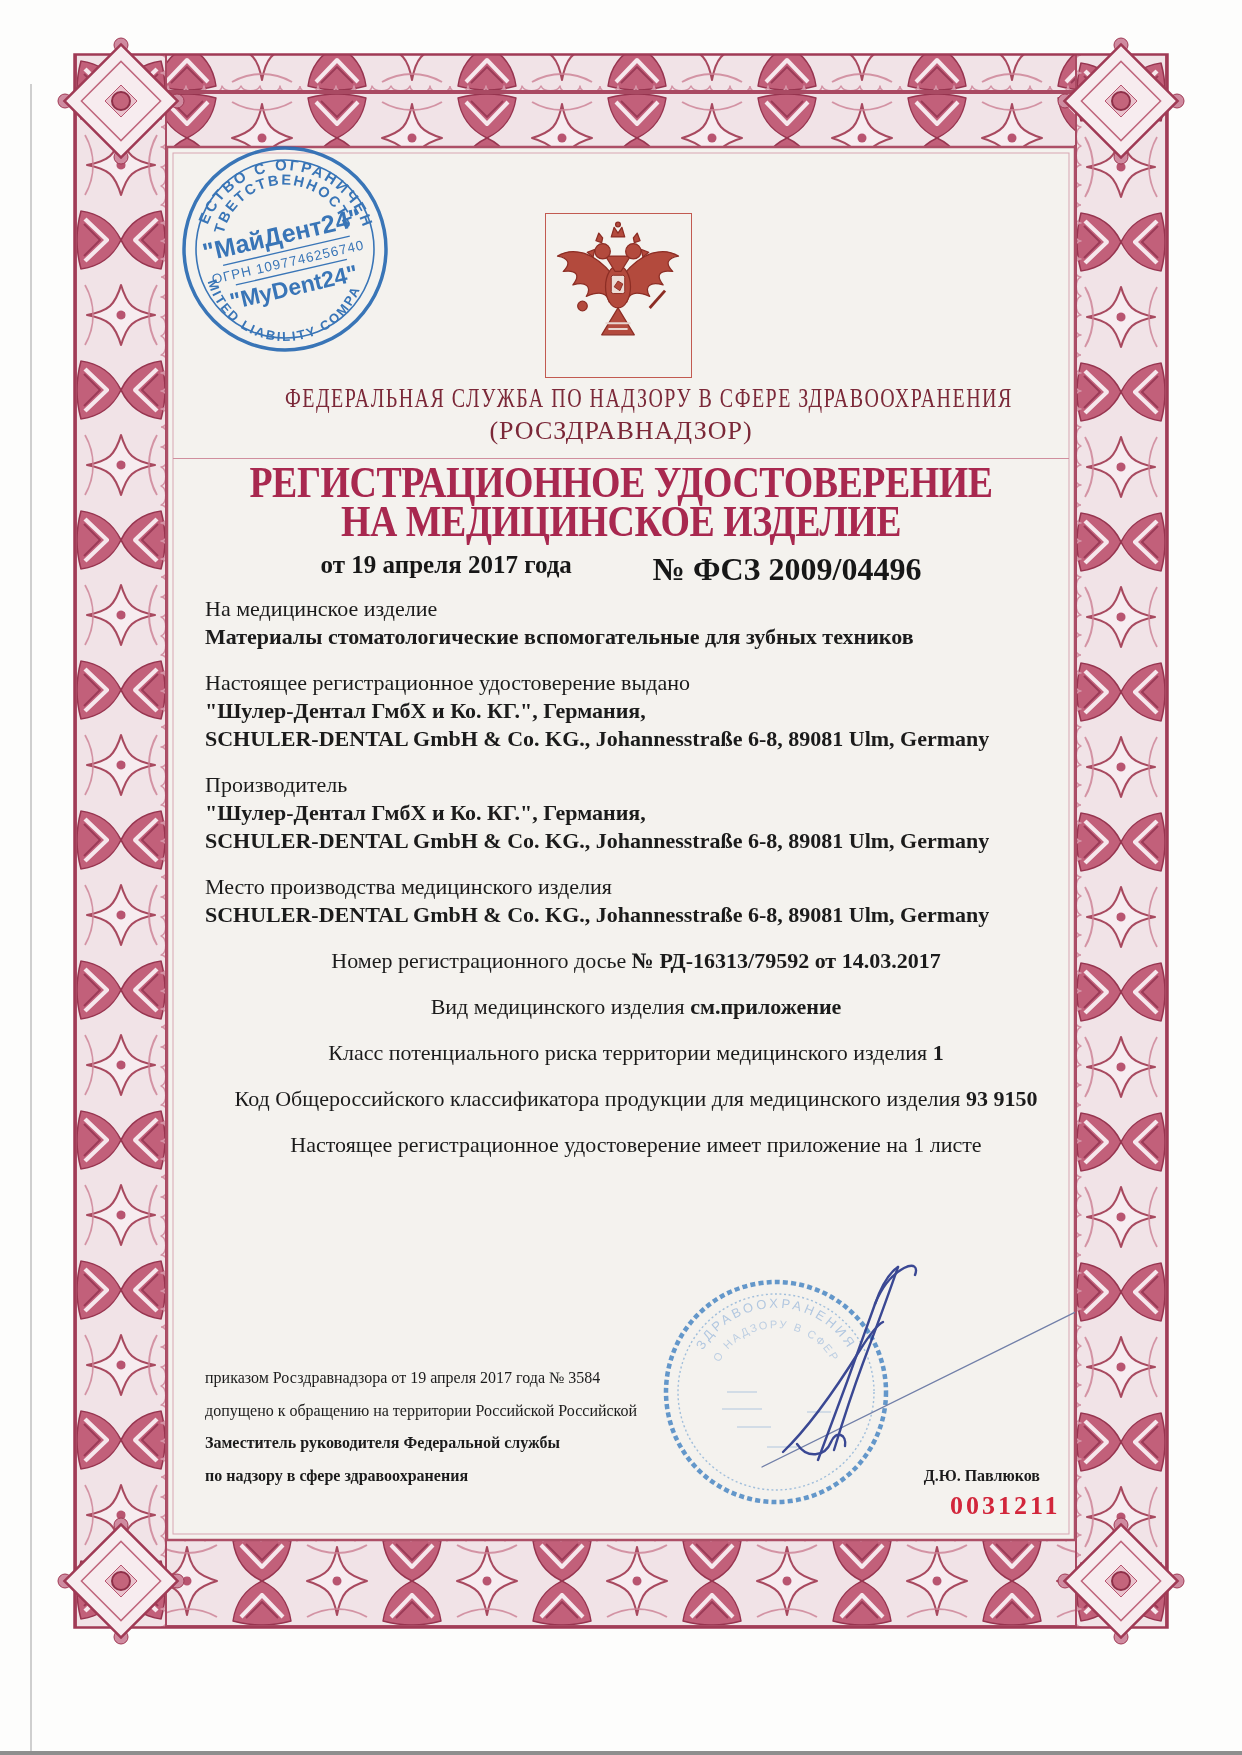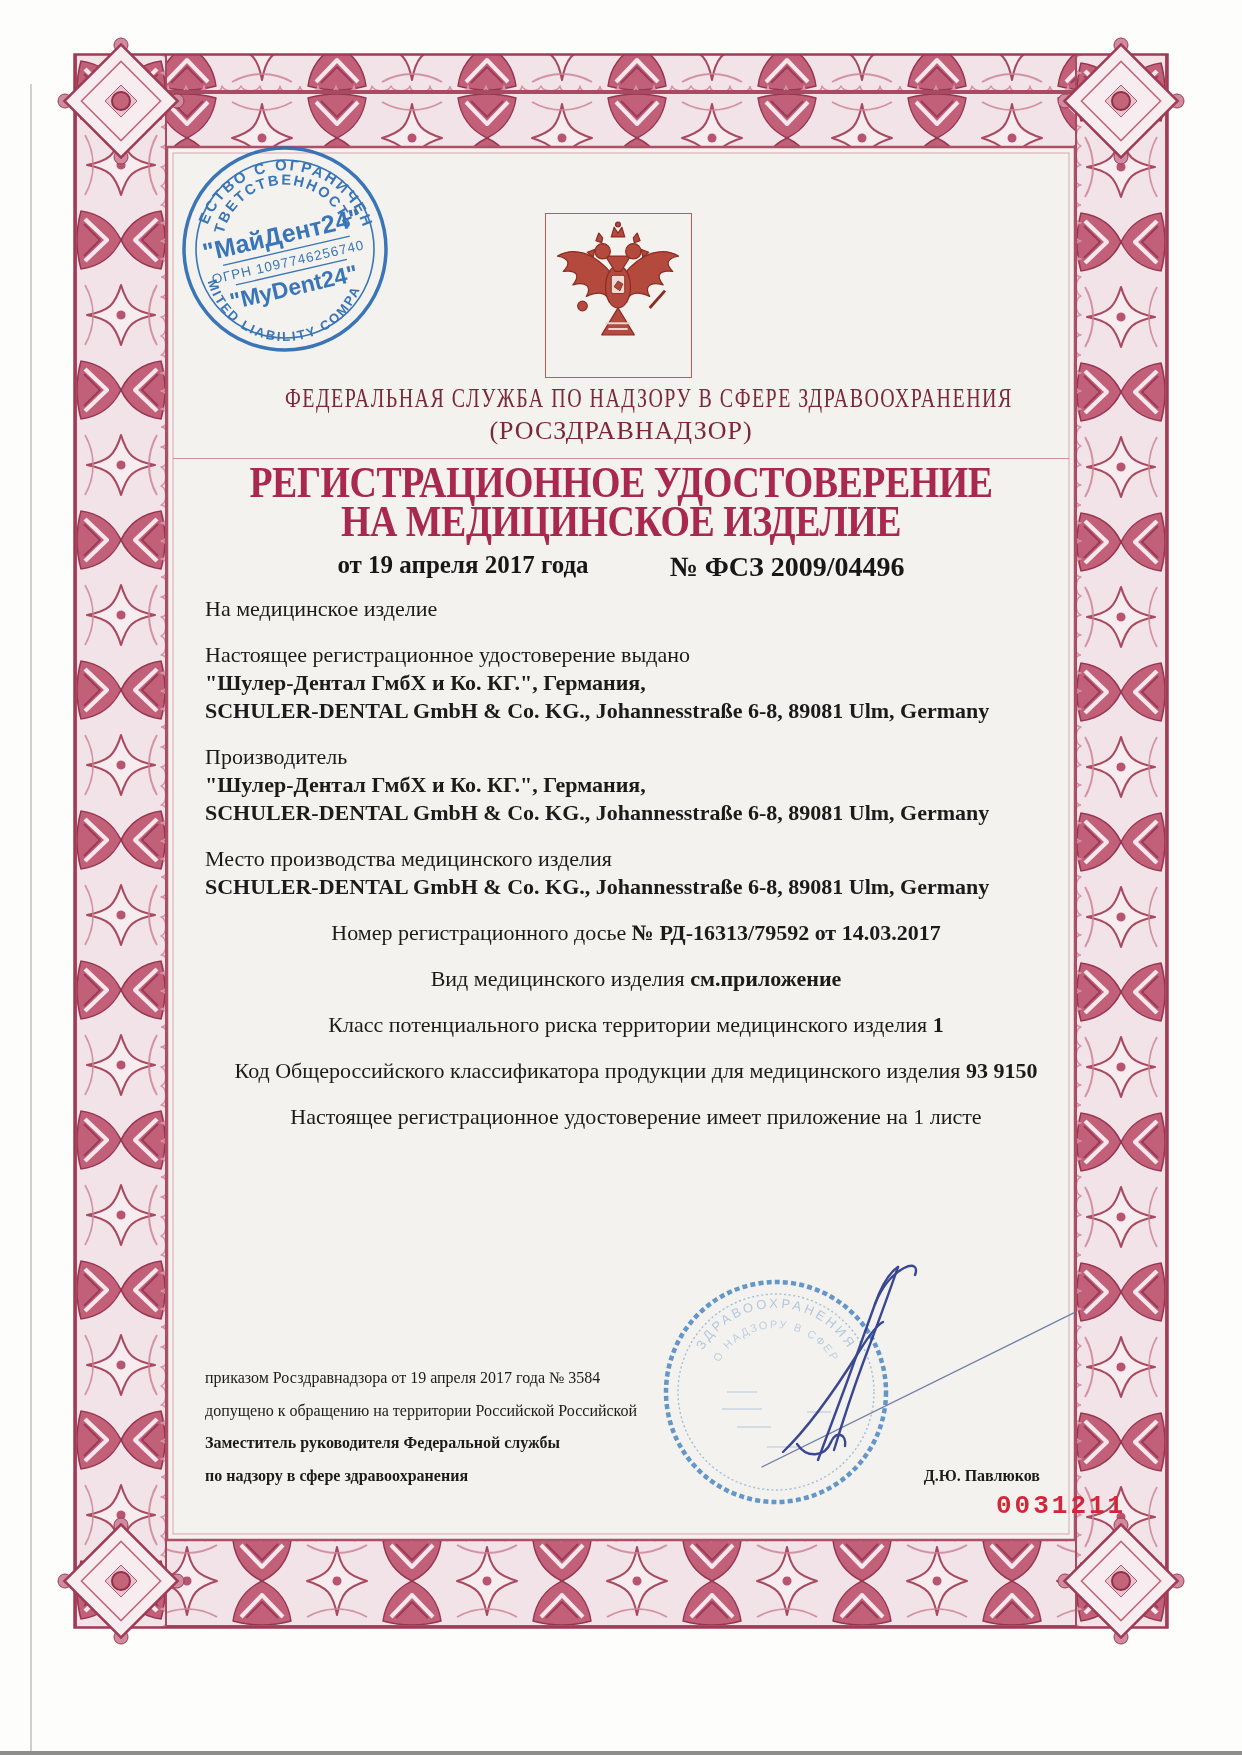--- a/index.html
+++ b/index.html
@@ -19,34 +19,34 @@
   .agency .l1{font-size:27px;letter-spacing:2px;white-space:nowrap;
               transform:scaleX(.74);transform-origin:center;}
   .agency .l2{font-size:26px;letter-spacing:1px;margin-top:2px;}
   .divider{position:absolute;top:311px;left:6px;right:6px;border-top:1.5px solid #d08f9e;}
   
   .title{position:absolute;top:316px;left:0;width:100%;text-align:center;color:#a8284f;
          font-weight:bold;font-size:44px;line-height:39px;letter-spacing:-.5px;
          transform:scaleX(.86);transform-origin:center;}
   .date-row{position:absolute;top:404px;left:0;width:100%;display:flex;justify-content:center;
             gap:52px;font-weight:bold;font-size:25px;color:#171717;}
-  .date-row .num{font-size:28px;margin-left:29px;}
+  .date-row .num{font-size:32px;margin-left:29px;}
   
   .body-text{position:absolute;top:448px;left:38px;right:8px;font-size:22px;line-height:28px;color:#1b1b1b;}
   .body-text p{margin:0 0 18px 0;}
   .b{font-weight:bold;}
   .nowrap{white-space:nowrap;text-align:center;}
   
   .footer{position:absolute;top:1215px;left:38px;right:35px;font-size:16px;line-height:32.5px;color:#1b1b1b;}
   .sign-row{display:flex;justify-content:space-between;font-weight:bold;gap:48px;}
   
   .ink-layer{position:absolute;left:0;top:0;width:908px;height:1393px;pointer-events:none;}
   
-  .serial{position:absolute;left:829px;top:1344px;color:#d2263b;font-weight:bold;
-          font-size:26px;letter-spacing:3px;font-family:Liberation Mono, monospace;}
+  .serial{position:absolute;left:783px;top:1344px;color:#d2263b;font-weight:bold;
+          font-size:26px;letter-spacing:3px;font-family:Liberation Serif, serif;}
 </style>
 </head>
 <body>
 
 <div class="page">
 
   <div class="page-edge-left"></div>
   <div class="page-edge-bottom"></div>
 
   <svg class="border-svg" width="1242" height="1755" viewBox="0 0 1242 1755">
@@ -173,20 +173,21 @@
     </div>
 
     <div class="date-row">
       <span>от  19 апреля 2017 года</span>
       <span class="num">№  ФСЗ 2009/04496</span>
     </div>
 
     <div class="body-text">
       <p>
         <span>На медицинское изделие</span><br>
+        <span class="b">Материалы стоматологические вспомогательные для зубных техников</span>
       </p>
       <p>
         <span>Настоящее регистрационное удостоверение выдано</span><br>
         <span class="b">"Шулер-Дентал ГмбХ и Ко. КГ.", Германия,</span><br>
         <span class="b">SCHULER-DENTAL GmbH &amp; Co. KG., Johannesstraße 6-8, 89081 Ulm, Germany</span>
       </p>
       <p>
         <span>Производитель</span><br>
         <span class="b">"Шулер-Дентал ГмбХ и Ко. КГ.", Германия,</span><br>
         <span class="b">SCHULER-DENTAL GmbH &amp; Co. KG., Johannesstraße 6-8, 89081 Ulm, Germany</span>

